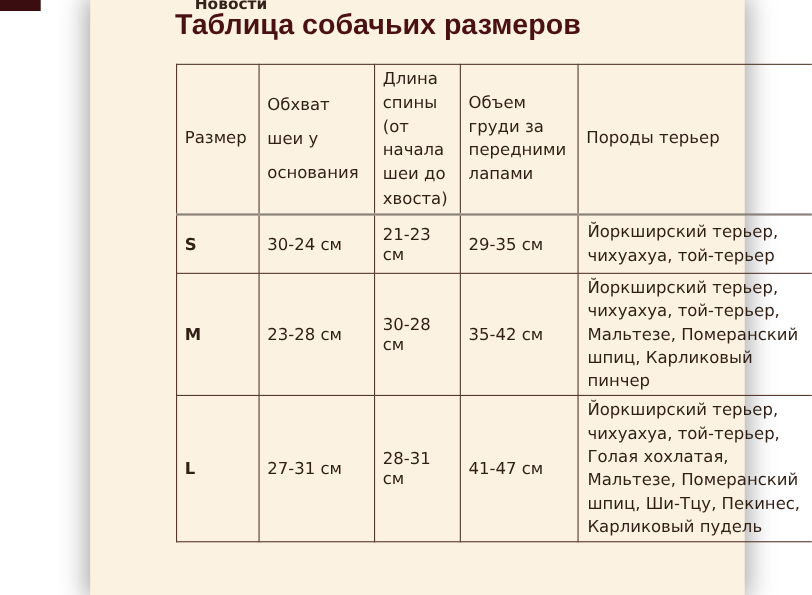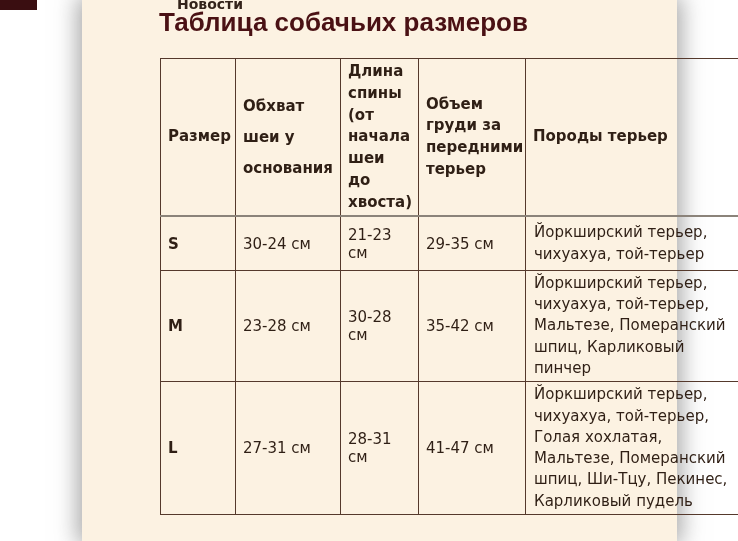--- a/index.html
+++ b/index.html
@@ -33,21 +33,21 @@
     position:absolute; left:78px; top:58px; z-index:3;
     width:582px; table-layout:fixed; border-collapse:collapse;
     color:#2f1f15; font-size:15px;
   }
   .size-table td, .size-table th {
     border:1px solid #55392c;
     vertical-align:middle; text-align:left;
     padding:2px 6px 2px 7px;
     overflow:hidden;
   }
-  .size-table thead th { font-weight:bold; line-height:1.45; border-bottom:2px solid #8b837a; }
+  .size-table thead th { font-weight:normal; line-height:1.45; border-bottom:2px solid #8b837a; }
   .size-table thead th.col-neck-h { line-height:2.05; }
   tr.row-header { height:134px; }
   tr.row-xs { height:53px; }
   tr.row-s  { height:54px; }
   tr.row-m  { height:109px; }
   tr.row-l  { height:119px; }
   td.size-cell { font-weight:bold; }
   td.breeds-cell { line-height:1.42; padding-left:8px; }
   a.breed-link { color:#9c4a3c; text-decoration:underline; cursor:pointer; }
   .w-size  { width:75px; }
@@ -72,21 +72,21 @@
           <col class="w-neck">
           <col class="w-back">
           <col class="w-chest">
           <col class="w-breed">
       </colgroup>
       <thead>
         <tr class="row-header">
           <th>Размер</th>
           <th class="col-neck-h">Обхват шеи у основания</th>
           <th>Длина спины (от начала шеи до хвоста)</th>
-          <th>Объем груди за передними терьер</th>
+          <th>Объем груди за передними лапами</th>
           <th>Породы терьер</th>
         </tr>
       </thead>
       <tbody>
         <tr class="row-s">
           <td class="size-cell">S</td>
           <td>30-24 см</td>
           <td>21-23 см</td>
           <td>29-35 см</td>
           <td class="breeds-cell">Йоркширский терьер, чихуахуа, той-терьер</td>

